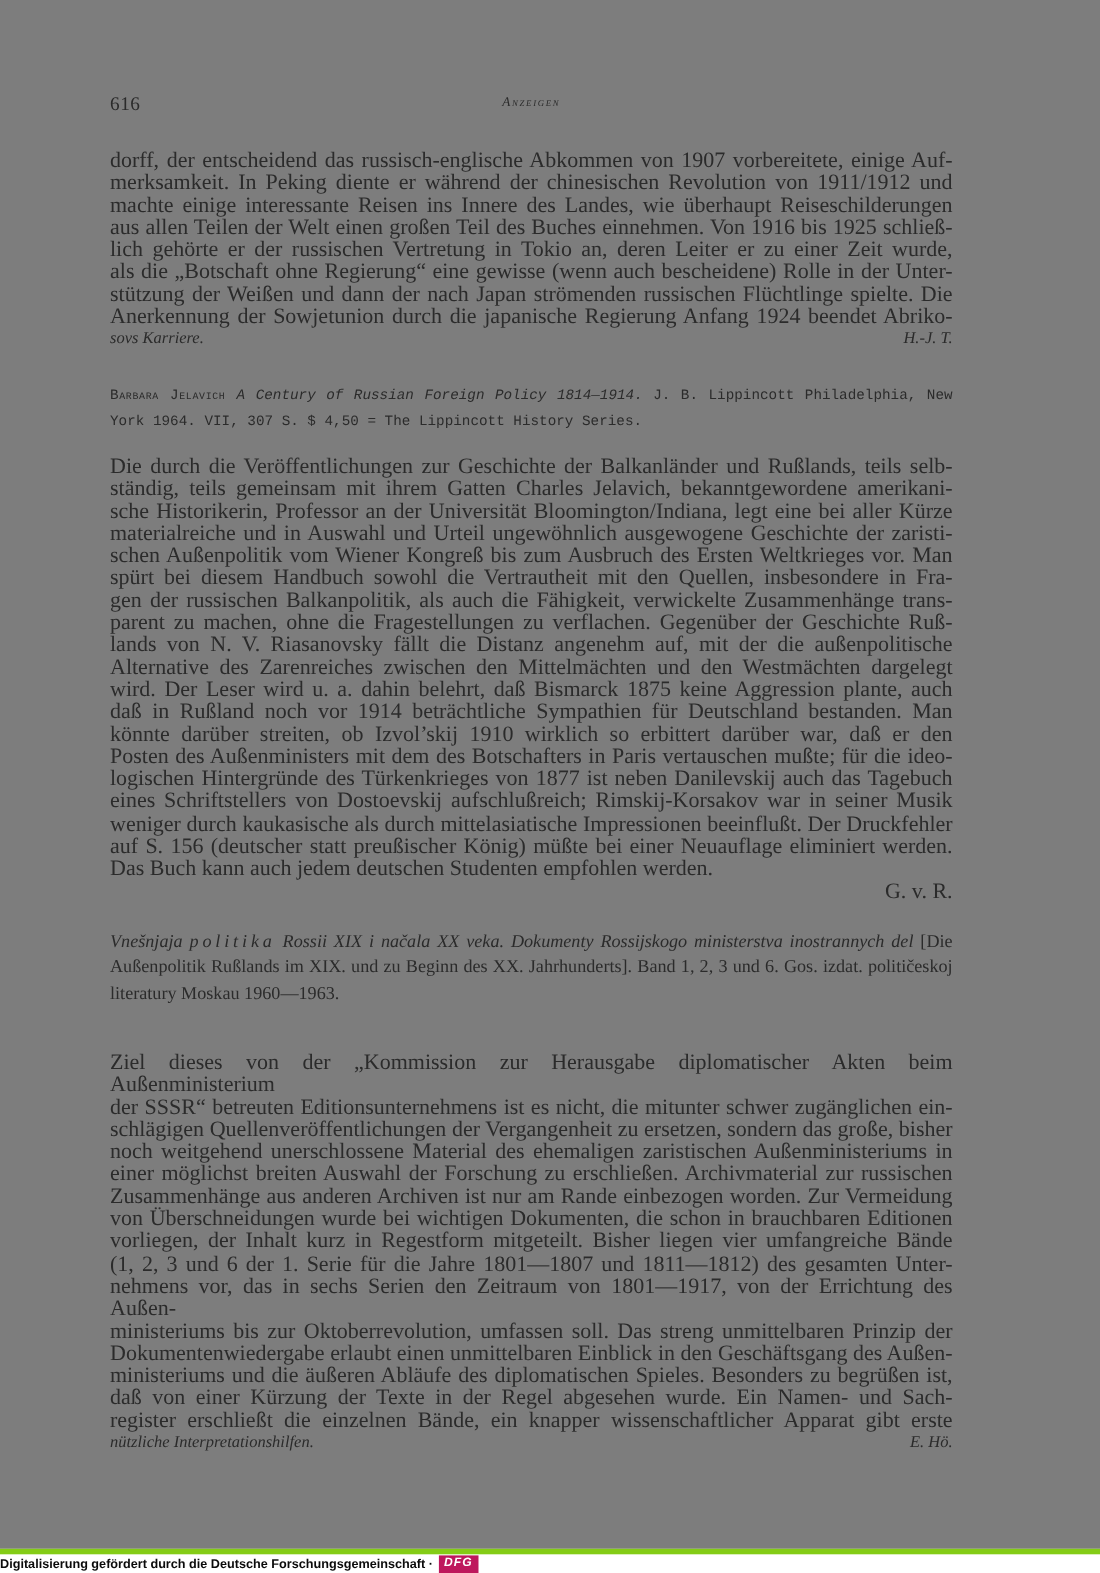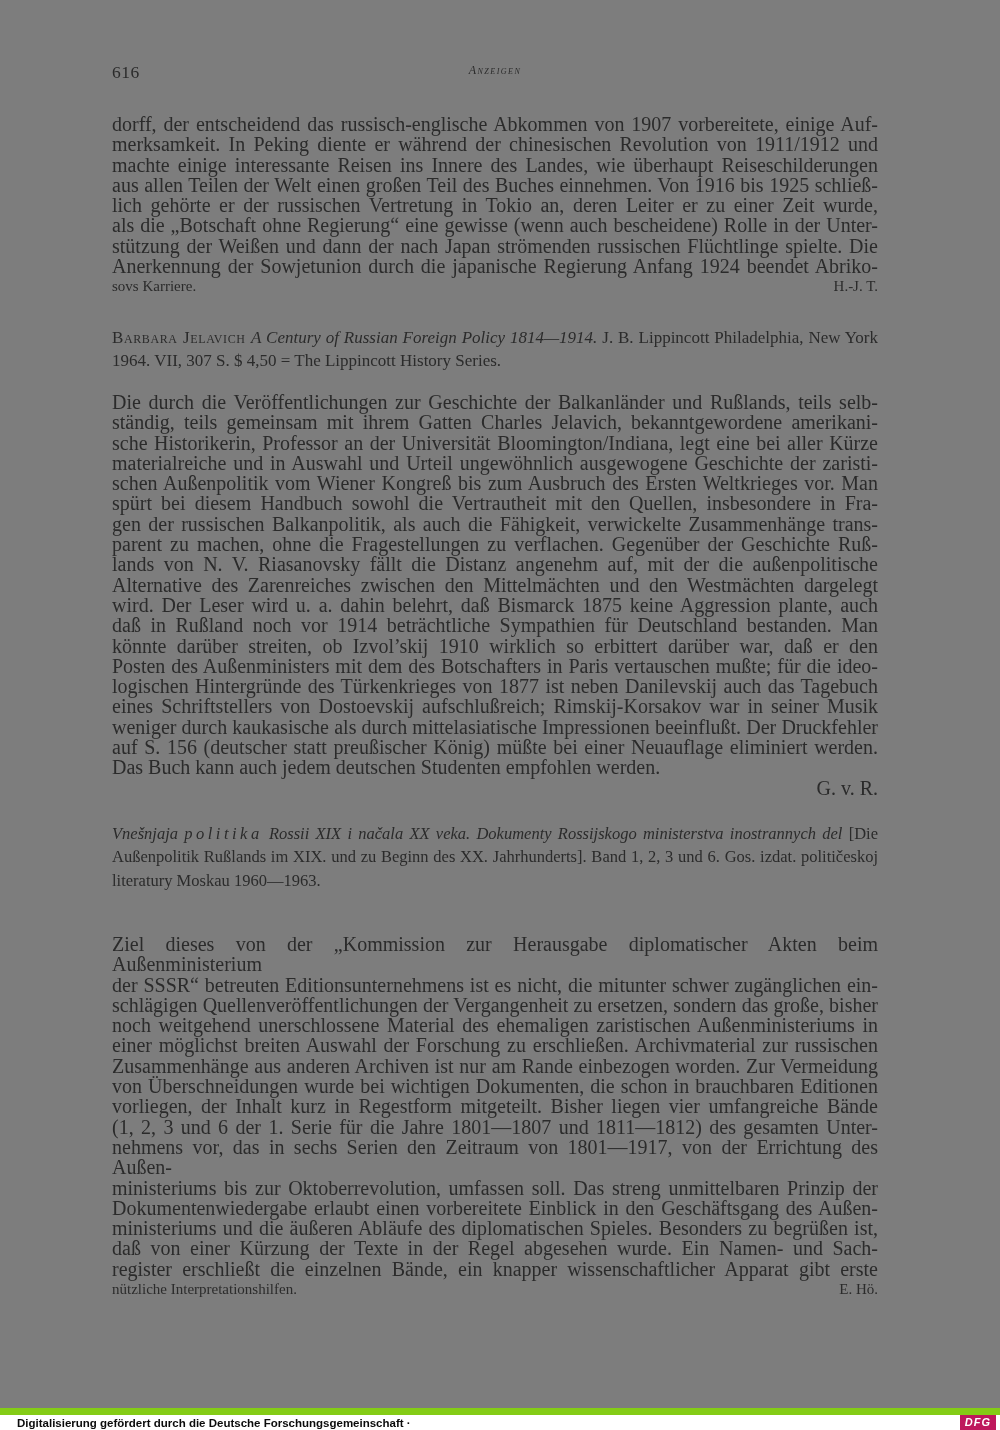--- a/index.html
+++ b/index.html
@@ -3,43 +3,43 @@
 <meta charset="utf-8">
 <style>
   html,body{margin:0;padding:0;}
   body{
     width:1000px;height:1430px;position:relative;overflow:hidden;
     background:#7d7d7d;
     font-family:"Liberation Serif", serif;
     color:#2b2b2b;
   }
   .page{position:absolute;inset:0;overflow:hidden;}
-  .col{position:absolute;left:112px;width:766px;}
+  .col{position:absolute;left:100px;width:766px;margin-top:22px;}
   .runhead{top:62px;height:24px;}
   .pagenum{font-size:17.5px;letter-spacing:0.5px;}
   .runtitle{
     position:absolute;left:50%;top:1px;transform:translateX(-50%);
     font-variant:small-caps;letter-spacing:1.5px;font-size:12px;font-style:italic;
   }
   .ln{line-height:20.3px;font-size:20px;}
   .j{text-align:justify;text-align-last:justify;}
-  .sigrow{display:flex;justify-content:space-between;line-height:20.3px;font-size:15px;}
+  .sigrow{display:flex;justify-content:space-between;line-height:20.3px;font-size:15px;font-style:italic;}
   .sigline{text-align:right;line-height:20.3px;font-size:20px;}
-  .head{font-size:17px;line-height:23px;text-align:justify;}
+  .head{font-size:13px;line-height:23px;text-align:justify;font-family:Liberation Mono, monospace;}
   .head3{font-size:16.5px;line-height:23.3px;text-align:justify;}
   .sc{font-variant:small-caps;letter-spacing:0.6px;}
   .it{font-style:italic;}
   .sp{font-style:italic;letter-spacing:3.5px;}
   .footer{
     position:absolute;left:0;top:1408px;width:1000px;height:22px;
-    background:#ffffff;border-top:7px solid #84cc16;box-sizing:border-box;
-    display:flex;align-items:center;justify-content:space-between;gap:5px;
+    background:#ffffff;border-top:5px solid #84cc16;box-sizing:border-box;
+    display:flex;align-items:center;justify-content:flex-start;gap:5px;
     padding-right:4px;
     font-family:"Liberation Sans", sans-serif;font-weight:bold;
-    font-size:11.5px;color:#0b0b0b;padding-left:17px;
+    font-size:11.5px;color:#0b0b0b;
   }
   .dfg{
     background:#be185d;color:#ffffff;font-style:italic;font-weight:bold;
     font-size:11px;line-height:13px;padding:1px 5px 2px 5px;letter-spacing:1px;
   }
 </style>
 </head>
 <body>
 
 <div class="page">
@@ -100,21 +100,21 @@
     <div class="ln j">der SSSR“ betreuten Editionsunternehmens ist es nicht, die mitunter schwer zugänglichen ein-</div>
     <div class="ln j">schlägigen Quellenveröffentlichungen der Vergangenheit zu ersetzen, sondern das große, bisher</div>
     <div class="ln j">noch weitgehend unerschlossene Material des ehemaligen zaristischen Außenministeriums in</div>
     <div class="ln j">einer möglichst breiten Auswahl der Forschung zu erschließen. Archivmaterial zur russischen</div>
     <div class="ln j">Zusammenhänge aus anderen Archiven ist nur am Rande einbezogen worden. Zur Vermeidung</div>
     <div class="ln j">von Überschneidungen wurde bei wichtigen Dokumenten, die schon in brauchbaren Editionen</div>
     <div class="ln j">vorliegen, der Inhalt kurz in Regestform mitgeteilt. Bisher liegen vier umfangreiche Bände</div>
     <div class="ln j">(1, 2, 3 und 6 der 1. Serie für die Jahre 1801—1807 und 1811—1812) des gesamten Unter-</div>
     <div class="ln j">nehmens vor, das in sechs Serien den Zeitraum von 1801—1917, von der Errichtung des Außen-</div>
     <div class="ln j">ministeriums bis zur Oktoberrevolution, umfassen soll. Das streng unmittelbaren Prinzip der</div>
-    <div class="ln j">Dokumentenwiedergabe erlaubt einen vorbereitete Einblick in den Geschäftsgang des Außen-</div>
+    <div class="ln j">Dokumentenwiedergabe erlaubt einen unmittelbaren Einblick in den Geschäftsgang des Außen-</div>
     <div class="ln j">ministeriums und die äußeren Abläufe des diplomatischen Spieles. Besonders zu begrüßen ist,</div>
     <div class="ln j">daß von einer Kürzung der Texte in der Regel abgesehen wurde. Ein Namen- und Sach-</div>
     <div class="ln j">register erschließt die einzelnen Bände, ein knapper wissenschaftlicher Apparat gibt erste</div>
     <div class="sigrow">
       <span>nützliche Interpretationshilfen.</span>
       <span>E. Hö.</span>
     </div>
   </div>
 
   <div class="footer">

